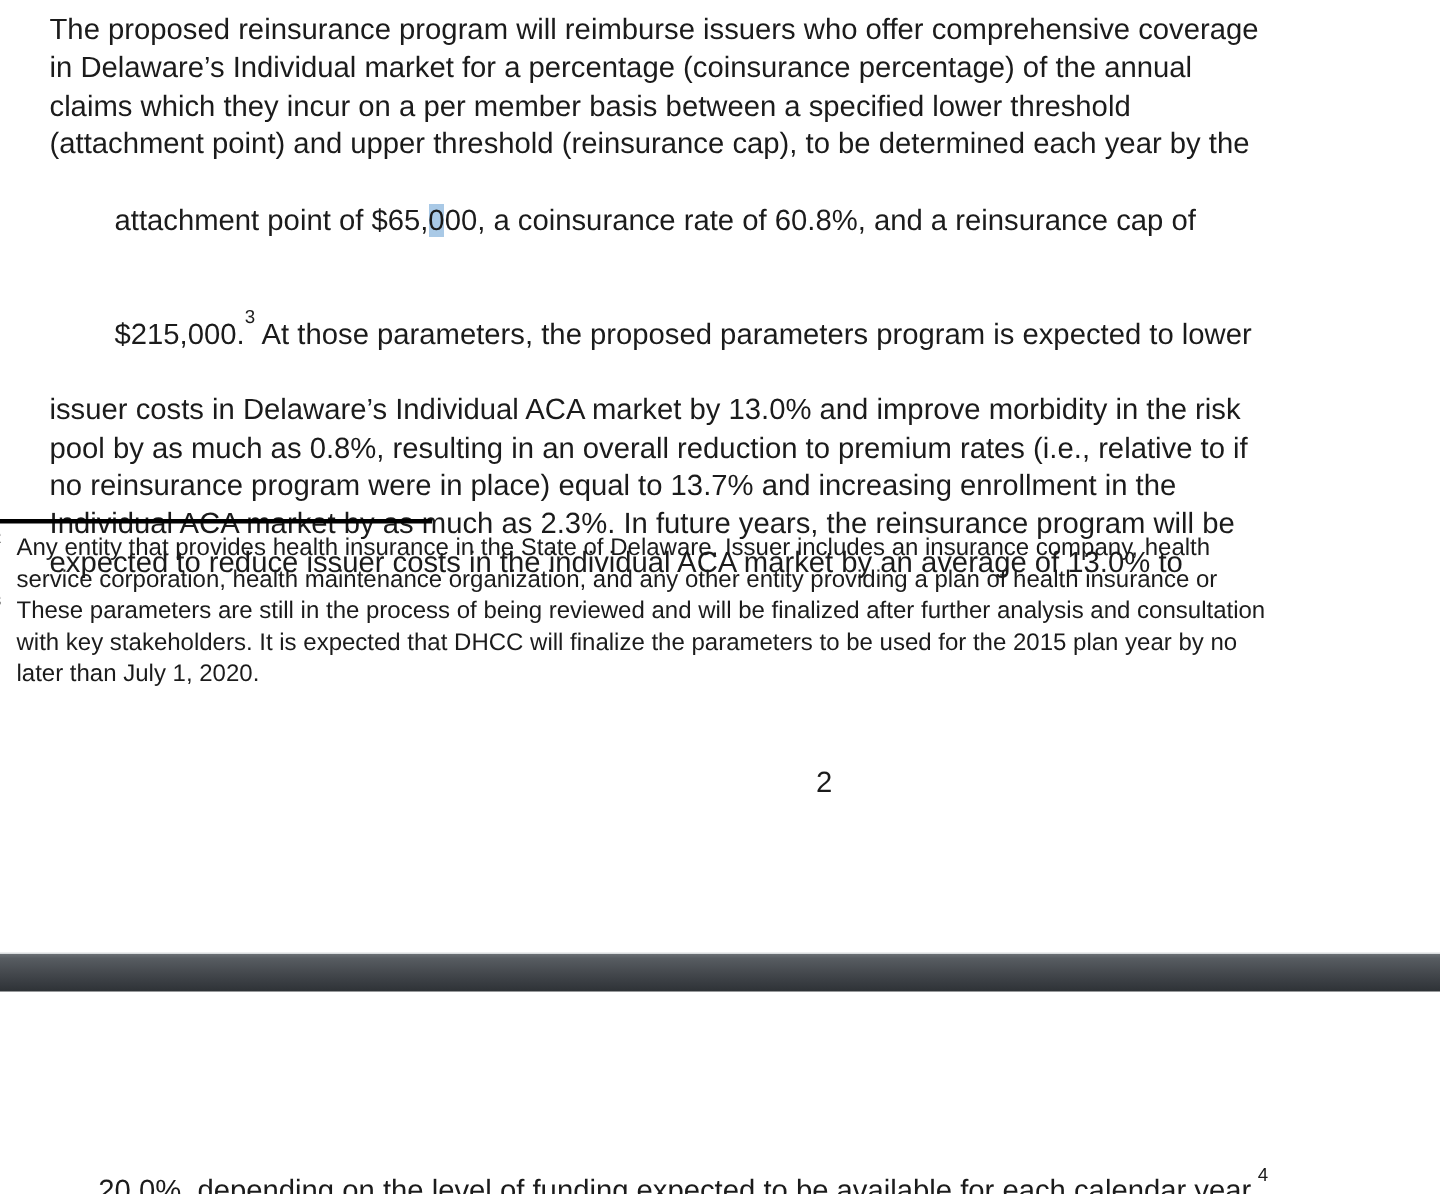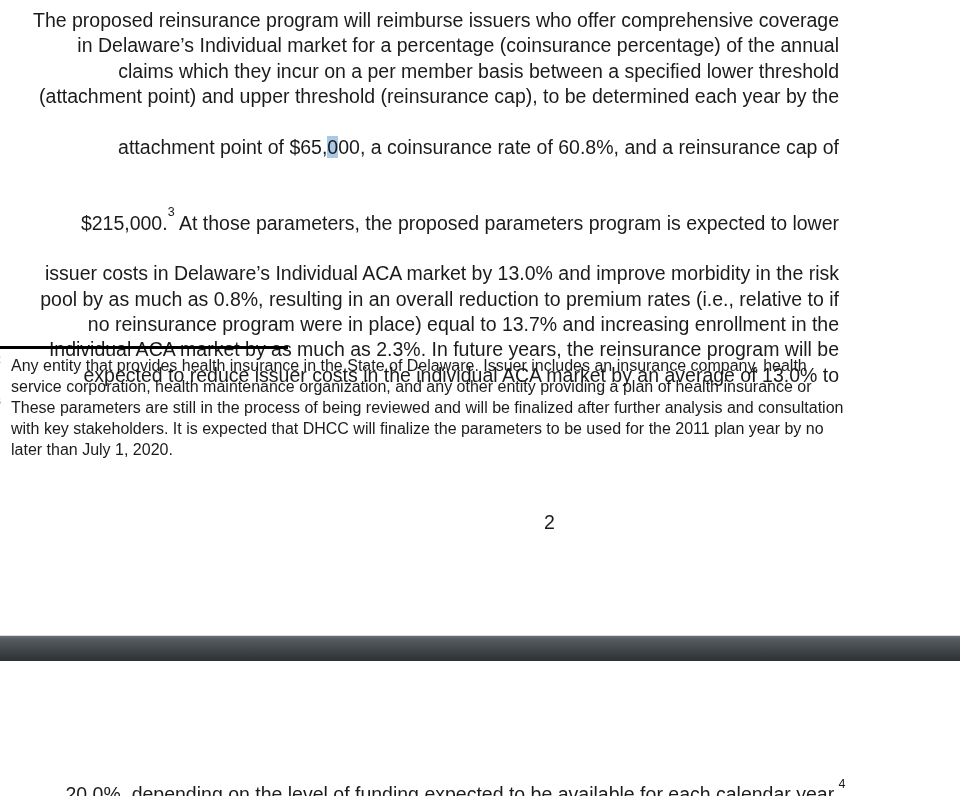--- a/index.html
+++ b/index.html
@@ -28,21 +28,20 @@
   }
   .para {
     position: absolute;
     left: 33px;
     top: 8px;
   }
   .pline {
     font-size: 19.5px;
     line-height: 25.35px;
     white-space: pre;
-    text-align: right;
   }
   .sel {
     background: var(--selection);
   }
   sup.ref {
     position: relative;
     top: -6px;
     font-size: 12.5px;
     line-height: 0;
   }
@@ -142,21 +141,21 @@
 
     <div class="footnotes">
       <div class="footnote">
         <sup class="fn-marker">2</sup>
         <div class="fn-line">Any entity that provides health insurance in the State of Delaware. Issuer includes an insurance company, health</div>
         <div class="fn-line">service corporation, health maintenance organization, and any other entity providing a plan of health insurance or</div>
       </div>
       <div class="footnote">
         <sup class="fn-marker">3</sup>
         <div class="fn-line">These parameters are still in the process of being reviewed and will be finalized after further analysis and consultation</div>
-        <div class="fn-line">with key stakeholders. It is expected that DHCC will finalize the parameters to be used for the 2011 plan year by no</div>
+        <div class="fn-line">with key stakeholders. It is expected that DHCC will finalize the parameters to be used for the 2015 plan year by no</div>
         <div class="fn-line">later than July 1, 2020.</div>
       </div>
     </div>
 
     <div class="page-number">2</div>
 
   </section>
 
   <div class="page-edge-line"></div>
   <div class="page-gap"></div>

